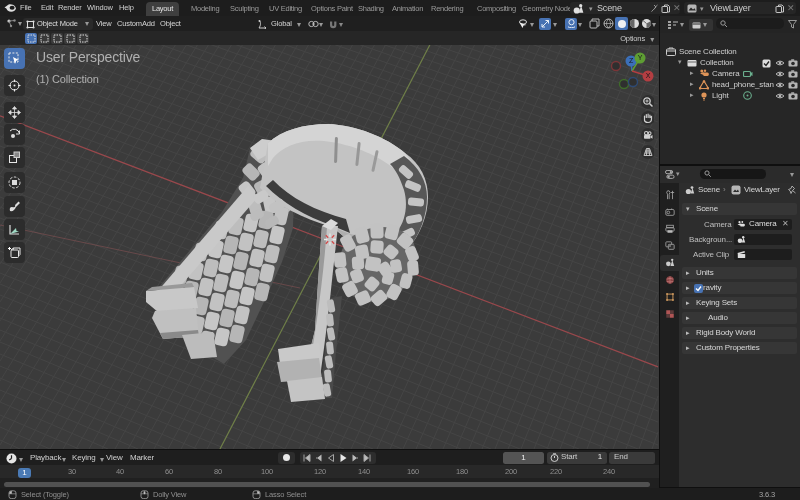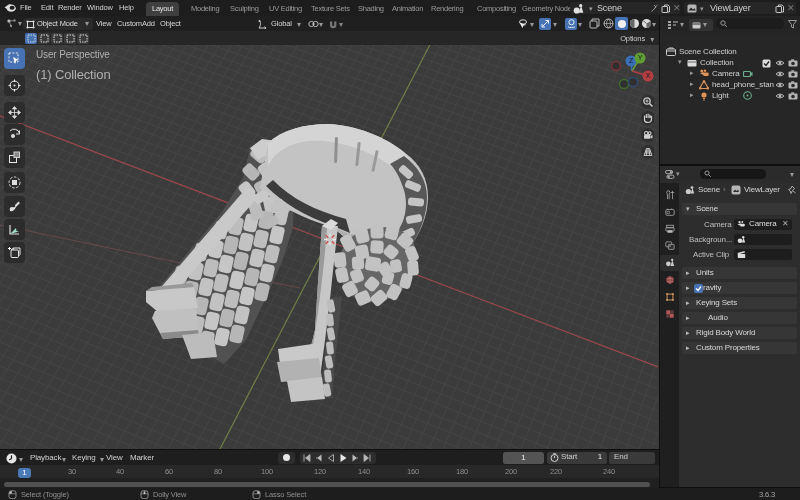--- a/index.html
+++ b/index.html
@@ -42,21 +42,21 @@
       </svg>
       <span class="menu" style="left:20px">File</span>
       <span class="menu" style="left:41px">Edit</span>
       <span class="menu" style="left:58px">Render</span>
       <span class="menu" style="left:87px">Window</span>
       <span class="menu" style="left:119px">Help</span>
       <span class="tab active" style="left:146px">Layout</span>
       <span class="tab" style="left:185px">Modeling</span>
       <span class="tab" style="left:224px">Sculpting</span>
       <span class="tab" style="left:263px">UV Editing</span>
-      <span class="tab" style="left:305px">Texture Sets</span>
+      <span class="tab" style="left:305px">Options Paint</span>
       <span class="tab" style="left:352px">Shading</span>
       <span class="tab" style="left:386px">Animation</span>
       <span class="tab" style="left:425px">Rendering</span>
       <span class="tab" style="left:471px">Compositing</span>
       <span class="tab" style="left:516px">Geometry Nodes</span>
       <div class="selbox" style="left:570px;width:110px">
 <svg class="abs" style="left:3px;top:1px" width="11" height="11" viewBox="0 0 10 10">
           <circle cx="3.4" cy="6.8" r="2.8" fill="#e0e0e0"></circle>
           <path d="M5.2 8.8 L7.4 2.6 L9.4 8.8 Z" fill="#e0e0e0"></path>
           <circle cx="7" cy="2.4" r="1.5" fill="#e0e0e0"></circle>
@@ -321,22 +321,22 @@
         <path d="M278,349 L319,343 L321,361 L280,364 Z" fill="#c9c9c9"></path>
         <path d="M277,362 L319,358 L322,379 L281,382 Z" fill="#b2b2b2"></path>
         <path d="M287,381 L322,377 L325,399 L291,402 Z" fill="#c4c4c4"></path>
         <g transform="translate(330,239.5)">
           <g stroke="#d24a4a" stroke-width="1.3">
 <path d="M0-6 L0-2.5 M0 6 L0 2.5 M-6 0 L-2.5 0 M6 0 L2.5 0" stroke="#e8e8e8"></path>
 <path d="M-4.2-4.2 L-1.8-1.8 M4.2 4.2 L1.8 1.8 M-4.2 4.2 L-1.8 1.8 M4.2-4.2 L1.8-1.8"></path>
           </g>
         </g>
       </svg>
-      <div class="abs" style="left:36px;top:4px;color:#b0b0b0;font-size:10px">User Perspective</div>
-<div class="abs" style="left:36px;top:22px;color:#b0b0b0;font-size:13px">(1) Collection</div>
+      <div class="abs" style="left:36px;top:4px;color:#b0b0b0;font-size:14px">User Perspective</div>
+<div class="abs" style="left:36px;top:28px;color:#b0b0b0;font-size:11px">(1) Collection</div>
       <div class="tbtn blue" style="top:3px"></div>
       <div class="tbtn " style="top:30px"></div>
       <div class="tbtn " style="top:57px"></div>
       <div class="tbtn " style="top:79px"></div>
       <div class="tbtn " style="top:102px"></div>
       <div class="tbtn " style="top:127px"></div>
       <div class="tbtn " style="top:151px"></div>
       <div class="tbtn " style="top:174px"></div>
       <div class="tbtn " style="top:197px"></div>
       <svg class="abs" style="left:8px;top:7px" width="13" height="13" viewBox="0 0 13 13">

